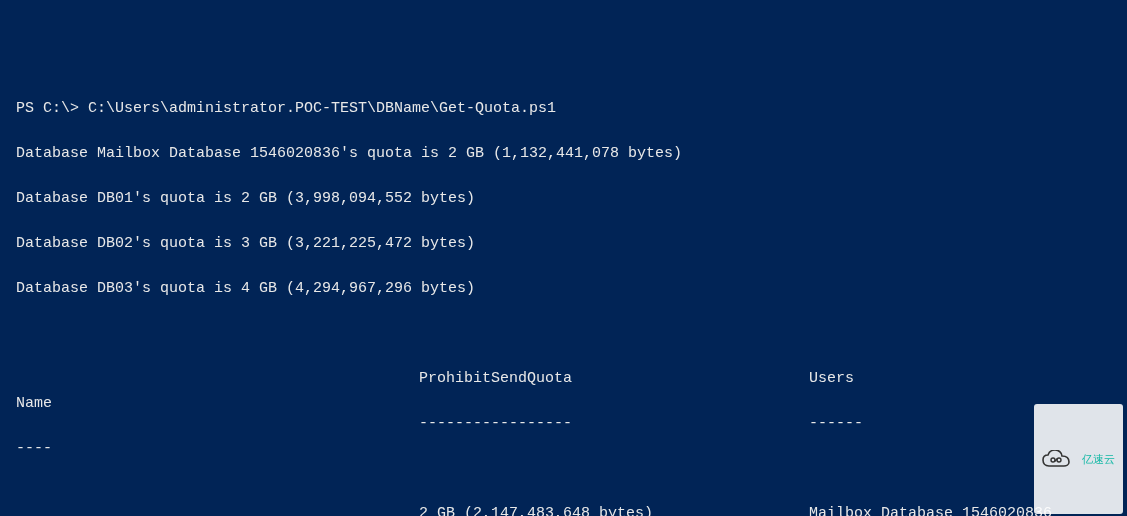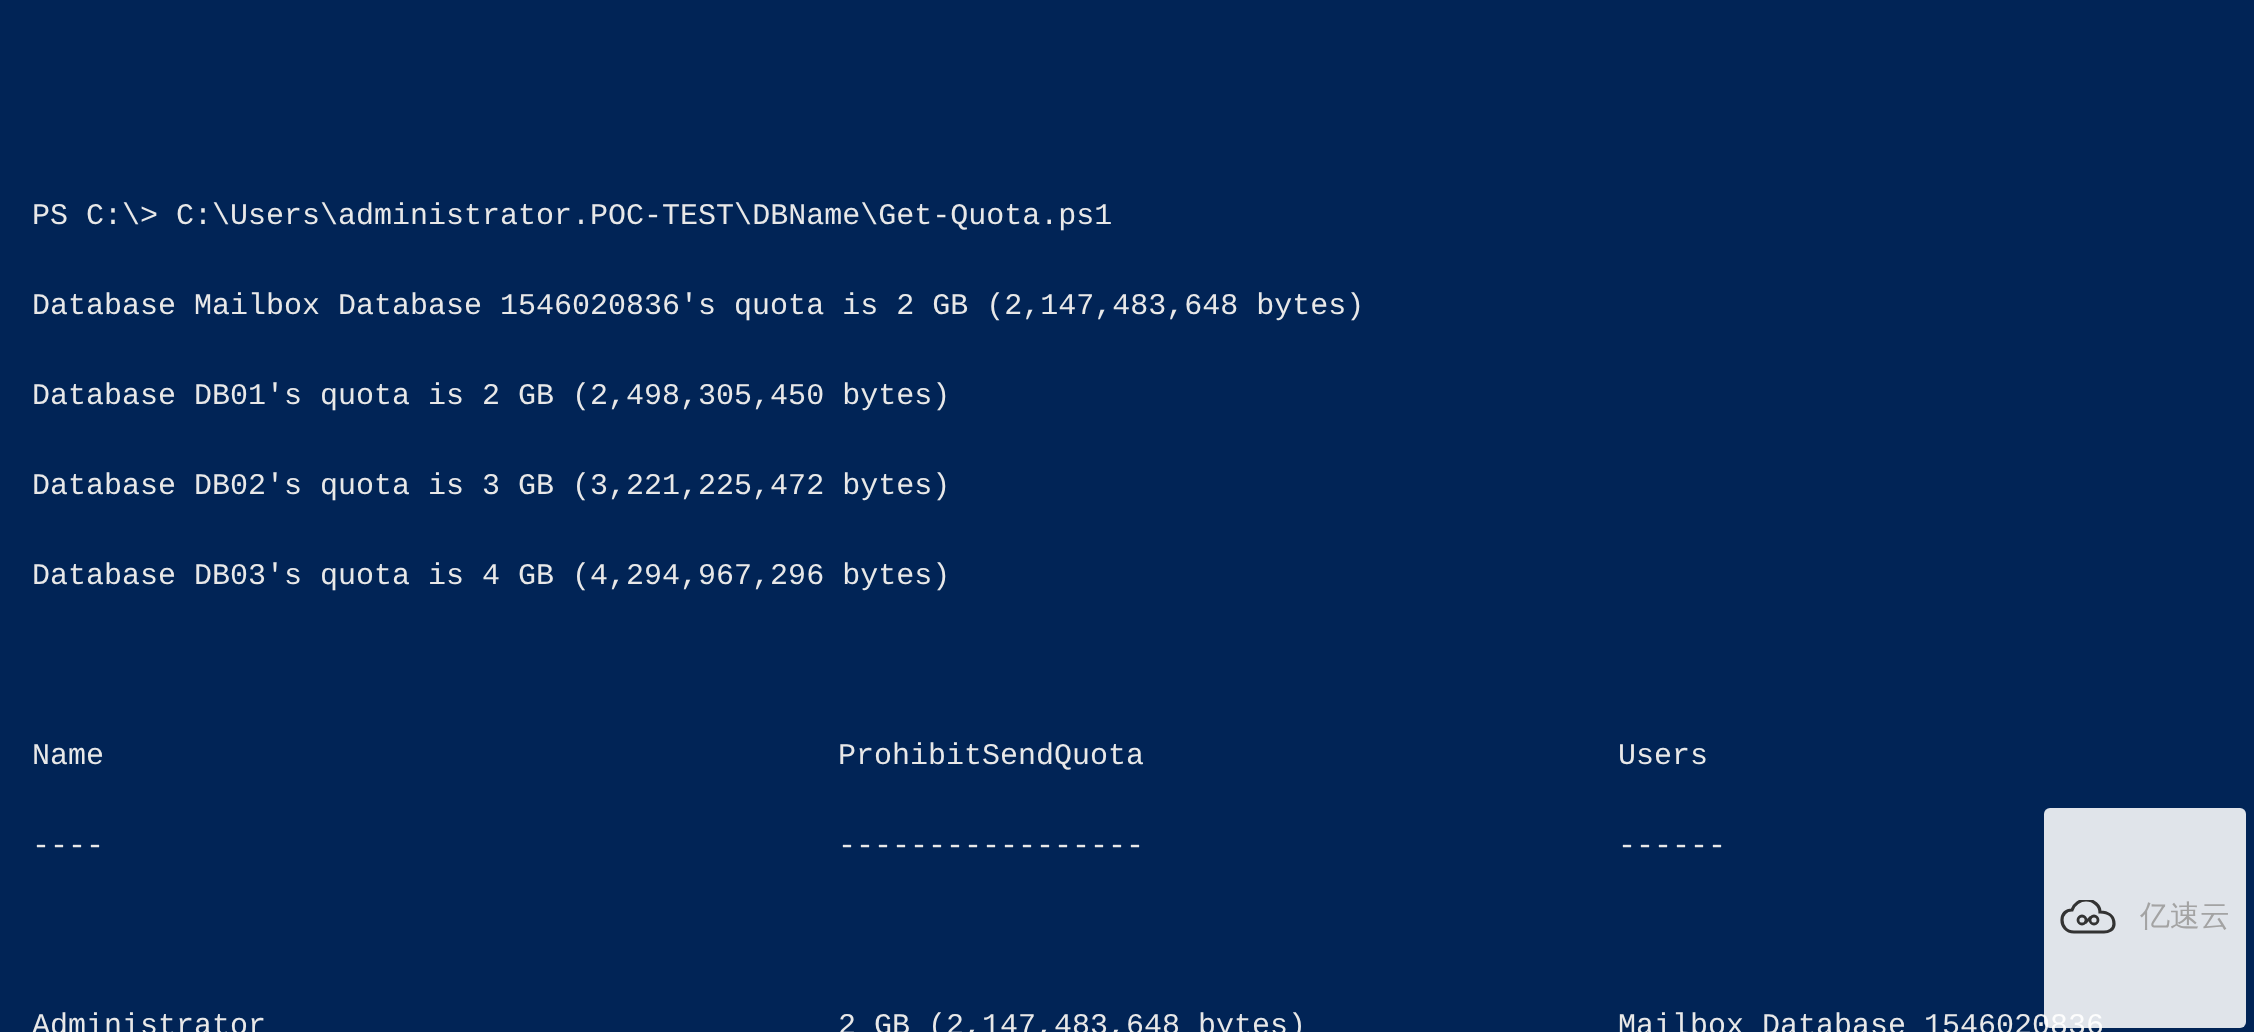--- a/index.html
+++ b/index.html
@@ -20,20 +20,21 @@
       overflow: hidden;
       position: relative;
     }
     .row {
       height: 22.5px;
     }
     .cell-name {
       display: inline-block;
       width: 403px;
       vertical-align: top;
+      margin-top: 25px;
     }
     .cell-quota {
       display: inline-block;
       width: 390px;
       vertical-align: top;
     }
     .cell-db {
       display: inline-block;
       vertical-align: top;
     }
@@ -46,35 +47,35 @@
       padding: 1px 8px;
       display: flex;
       align-items: center;
       gap: 4px;
     }
     .watermark .cloud-icon {
       display: inline-block;
     }
     .watermark .cloud-icon svg { display:block; }
     .watermark .txt {
-      color: #a3a3a3;
+      color: #14b8a6;
       font-family: "Microsoft YaHei", sans-serif;
-      font-size: 15px;
+      font-size: 11px;
       font-weight: 500;
       white-space: normal;
     }
   </style>
 </head>
 <body>
 
 
 
 <div class="row"><span>PS C:\&gt; </span><span>C:\Users\administrator.POC-TEST\DBName\Get-Quota.ps1</span></div>
-<div class="row">Database Mailbox Database 1546020836's quota is 2 GB (2,147,483,648 bytes)</div>
-<div class="row">Database DB01's quota is 2 GB (2,498,305,450 bytes)</div>
+<div class="row">Database Mailbox Database 1546020836's quota is 2 GB (1,132,441,078 bytes)</div>
+<div class="row">Database DB01's quota is 2 GB (3,998,094,552 bytes)</div>
 <div class="row">Database DB02's quota is 3 GB (3,221,225,472 bytes)</div>
 <div class="row">Database DB03's quota is 4 GB (4,294,967,296 bytes)</div>
 <div class="row"> </div>
 <div class="row"><span class="cell-name">Name</span><span class="cell-quota">ProhibitSendQuota</span><span class="cell-db">Users</span></div>
 <div class="row"><span class="cell-name">----</span><span class="cell-quota">-----------------</span><span class="cell-db">------</span></div>
 <div class="row"> </div>
 <div class="row"><span class="cell-name">Administrator</span><span class="cell-quota">2 GB (2,147,483,648 bytes)</span><span class="cell-db">Mailbox Database 1546020836</span></div>
 
 
 

